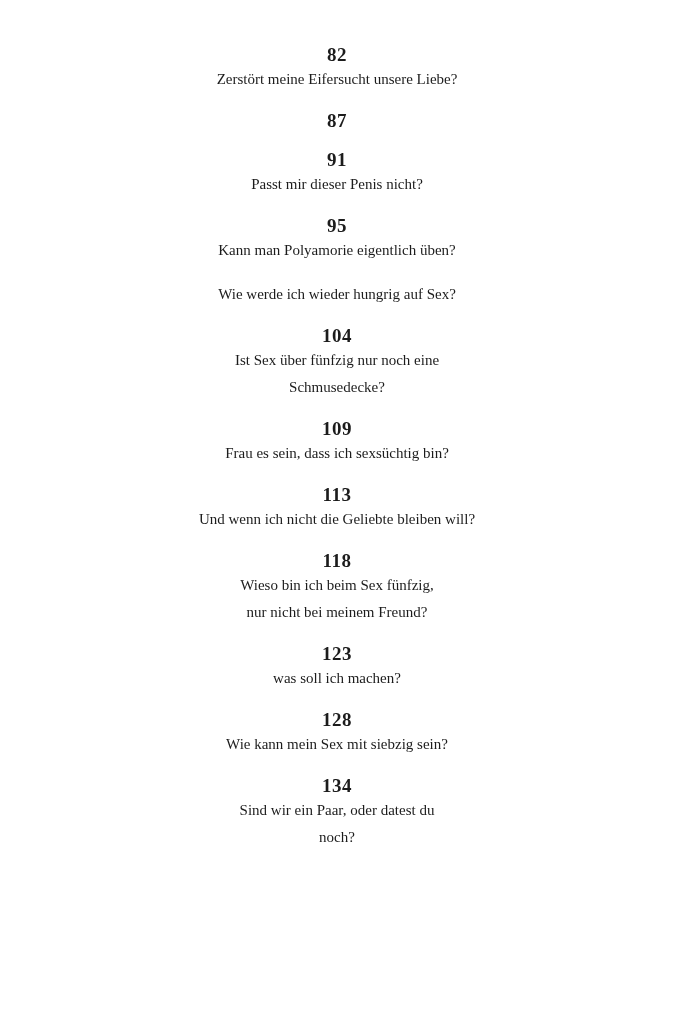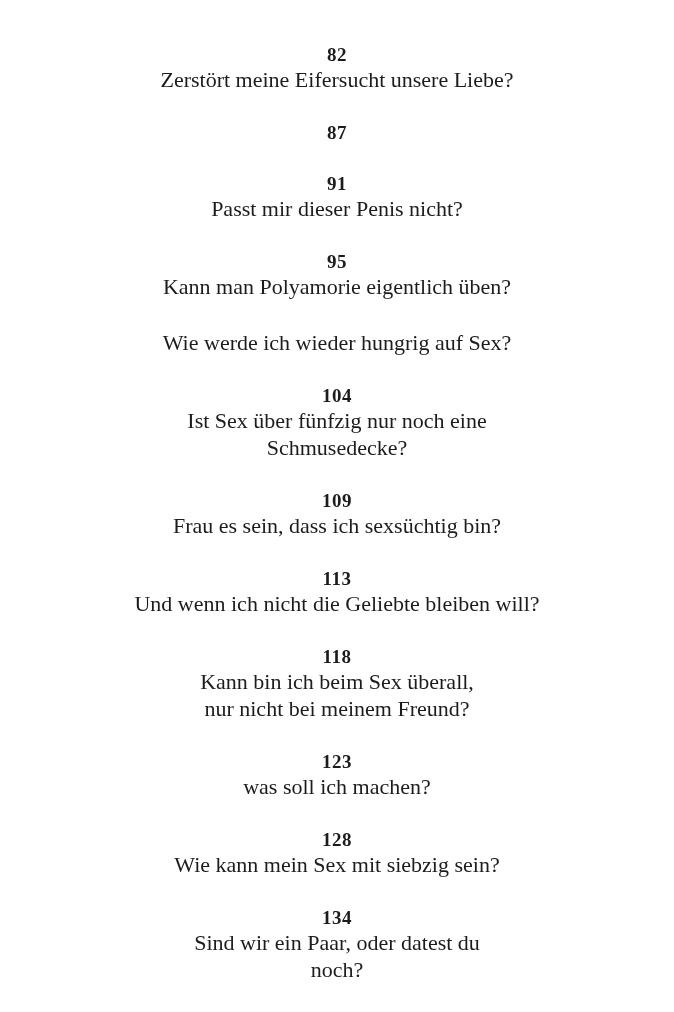--- a/index.html
+++ b/index.html
@@ -18,35 +18,35 @@
     display: flex;
     flex-direction: column;
     align-items: center;
     padding-top: 44px;
     box-sizing: border-box;
   }
   .toc {
     display: flex;
     flex-direction: column;
     align-items: center;
-    gap: 29px;
+    gap: 17px;
     width: 100%;
   }
   .entry {
     text-align: center;
     width: 100%;
   }
   .entry-number {
     font-weight: 700;
     font-size: 19px;
     line-height: 22px;
     letter-spacing: 0.5px;
   }
   .entry-title {
-    font-size: 22px;
+    font-size: 15px;
     line-height: 27px;
   }
 </style>
 </head>
 <body>
 
 <div class="page">
   <div class="toc">
 
     <div class="entry">
@@ -83,21 +83,21 @@
       <div class="entry-title">Frau es sein, dass ich sexsüchtig bin?</div>
     </div>
 
     <div class="entry">
       <div class="entry-number">113</div>
       <div class="entry-title">Und wenn ich nicht die Geliebte bleiben will?</div>
     </div>
 
     <div class="entry">
       <div class="entry-number">118</div>
-      <div class="entry-title">Kann bin ich beim Sex überall,</div>
+      <div class="entry-title">Wieso bin ich beim Sex fünfzig,</div>
       <div class="entry-title">nur nicht bei meinem Freund?</div>
     </div>
 
     <div class="entry">
       <div class="entry-number">123</div>
       <div class="entry-title">was soll ich machen?</div>
     </div>
 
     <div class="entry">
       <div class="entry-number">128</div>

